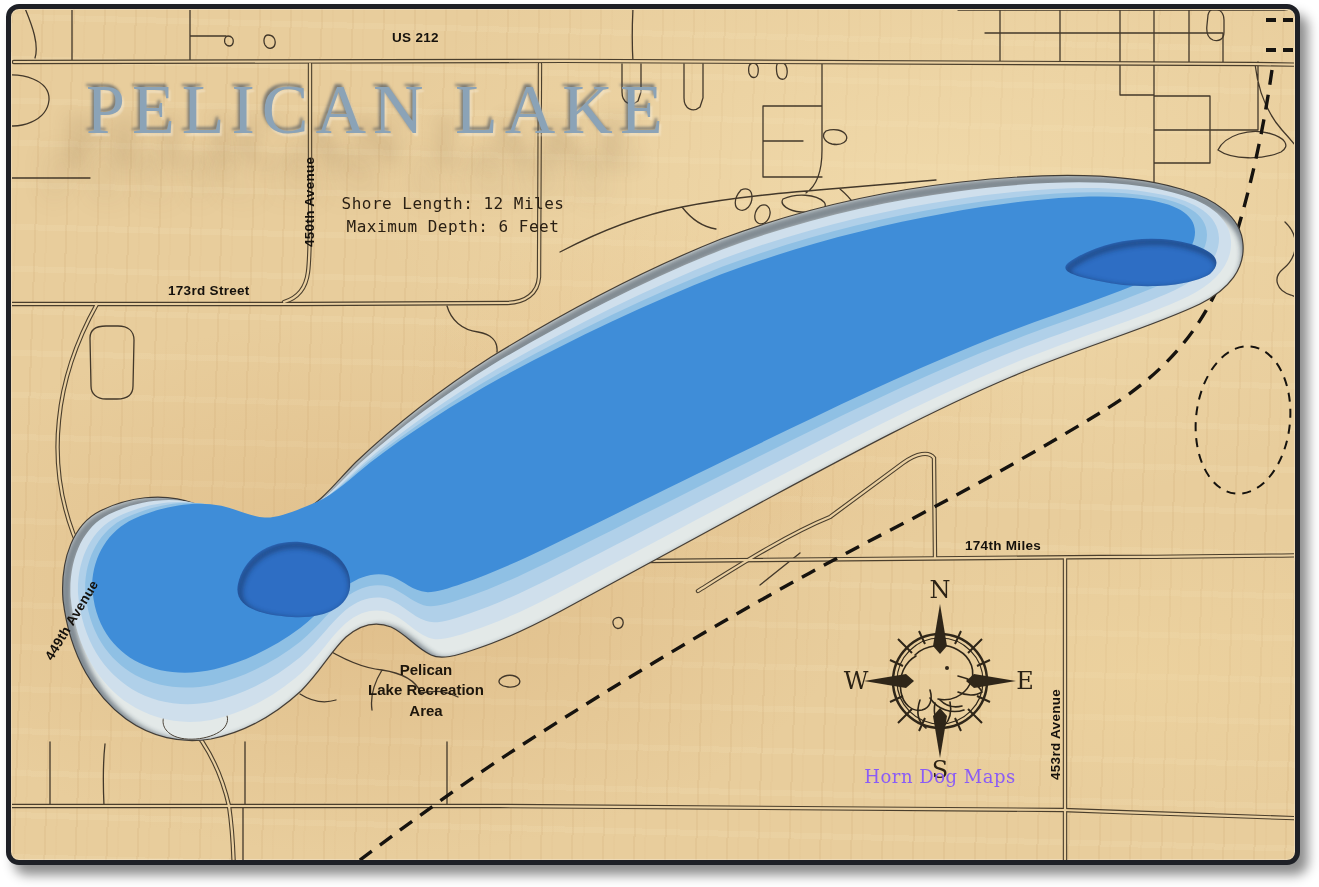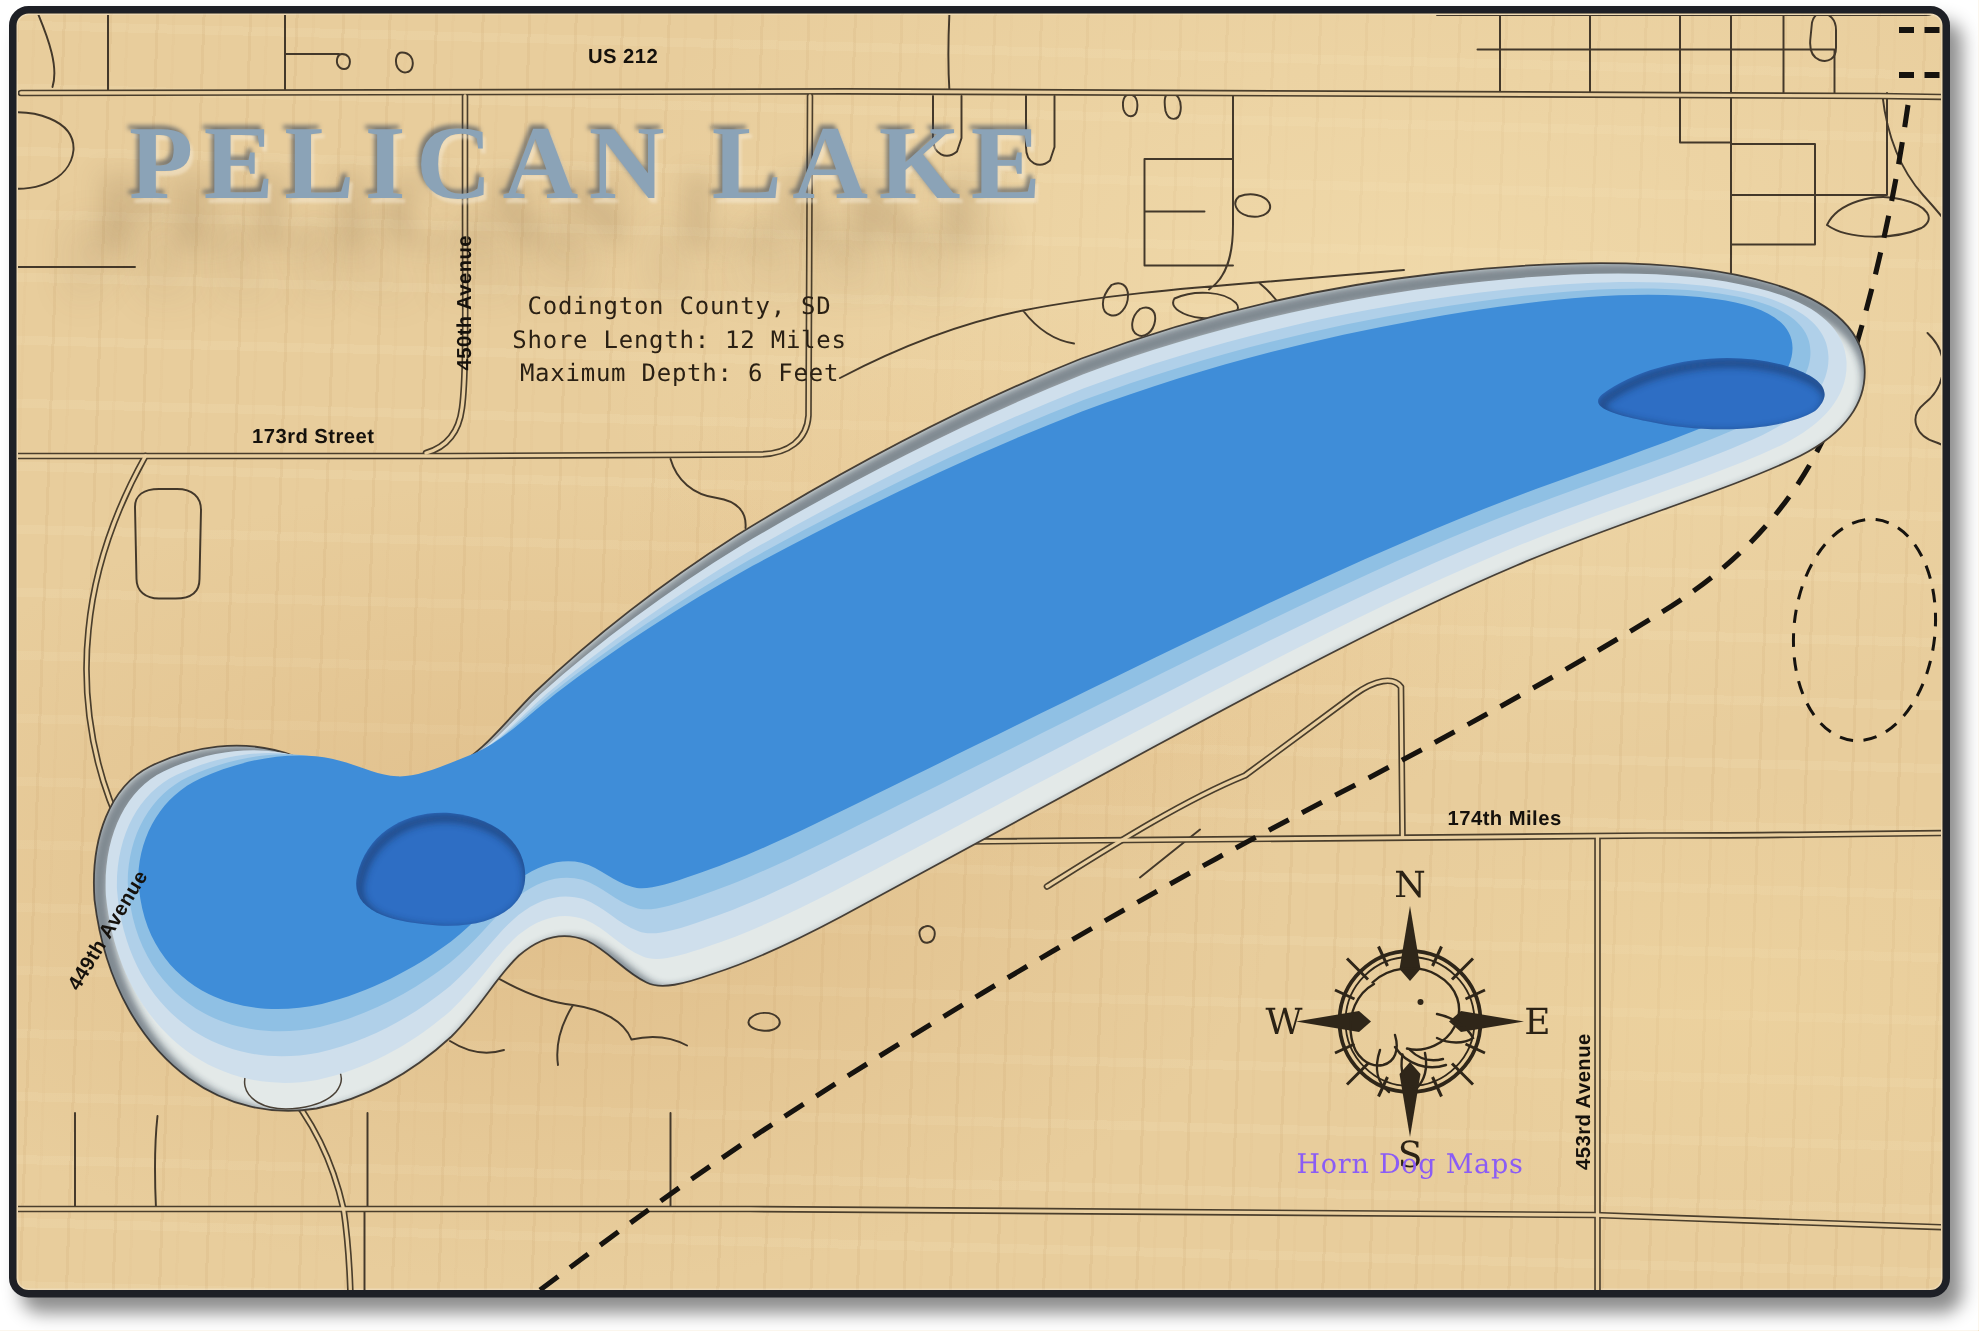--- a/index.html
+++ b/index.html
@@ -17,21 +17,21 @@
           radial-gradient(420px 240px at 88% 78%, rgba(240,214,160,.45), transparent 65%),
           repeating-linear-gradient(92deg, rgba(196,156,102,.14) 0 2px, transparent 2px 11px,
               rgba(224,192,142,.16) 11px 13px, transparent 13px 31px),
           repeating-linear-gradient(1.5deg, rgba(255,242,208,.10) 0 6px, transparent 6px 42px);}
   .overlay{position:absolute;inset:0;clip-path:inset(10px 25px 27px 12px round 10px);}
   .overlay svg{position:absolute;left:0;top:0;}
   .lbl{position:absolute;color:#15110c;font-weight:bold;font-size:13.5px;letter-spacing:.3px;
        white-space:nowrap;}
   .vlbl{transform-origin:0 0;transform:rotate(-90deg);}
   .title{position:absolute;left:86px;top:70px;font-family:"Liberation Serif",serif;
-         font-size:70px;letter-spacing:7px;font-weight:bold;color:#8ba3b7;white-space:nowrap;
+         font-size:70px;letter-spacing:7px;font-weight:normal;color:#8ba3b7;white-space:nowrap;
          text-shadow:-2px -3px 3px rgba(55,68,86,.6), 2px 3px 2px rgba(248,240,222,.45),
                      -22px 32px 18px rgba(118,90,54,.30), -44px 64px 26px rgba(118,90,54,.18);}
   .info{position:absolute;left:308px;top:193px;width:290px;text-align:center;
         font-family:"DejaVu Sans Mono",monospace;font-size:16px;line-height:1.42;
         color:#2a2014;letter-spacing:.5px;}
   .recreation{position:absolute;left:345px;top:660px;width:162px;text-align:center;
         font-size:15px;font-weight:600;color:#1d160c;line-height:1.35;}
   .maker{position:absolute;left:852px;top:766px;width:176px;text-align:center;
         font-family:"DejaVu Serif",serif;font-size:18px;color:#8b5cf6;letter-spacing:.5px;}
 </style>
@@ -230,28 +230,32 @@
           <text x="1025" y="689">E</text>
           <text x="940" y="778">S</text>
           <text x="856" y="689">W</text>
         </g>
       </g>
     </svg>
 
     <div class="title">PELICAN LAKE</div>
 
     <div class="info">
-      <div>Codington County, SD</div>
       <div>Shore Length: 12 Miles</div>
       <div>Maximum Depth: 6 Feet</div>
     </div>
 
     <div class="lbl" style="left:392px;top:30px;">US 212</div>
     <div class="lbl" style="left:168px;top:283px;">173rd Street</div>
     <div class="lbl" style="left:965px;top:538px;">174th Miles</div>
     <div class="lbl vlbl" style="left:302px;top:247px;">450th Avenue</div>
     <div class="lbl" style="left:42px;top:655px;transform-origin:0 0;transform:rotate(-59deg);">449th Avenue</div>
     <div class="lbl vlbl" style="left:1048px;top:780px;">453rd Avenue</div>
 
+    <div class="recreation">
+      <div>Pelican</div>
+      <div>Lake Recreation</div>
+      <div>Area</div>
+    </div>
 
     <div class="maker">Horn Dog Maps</div>
   </div>
 </div>
 
 </body></html>

